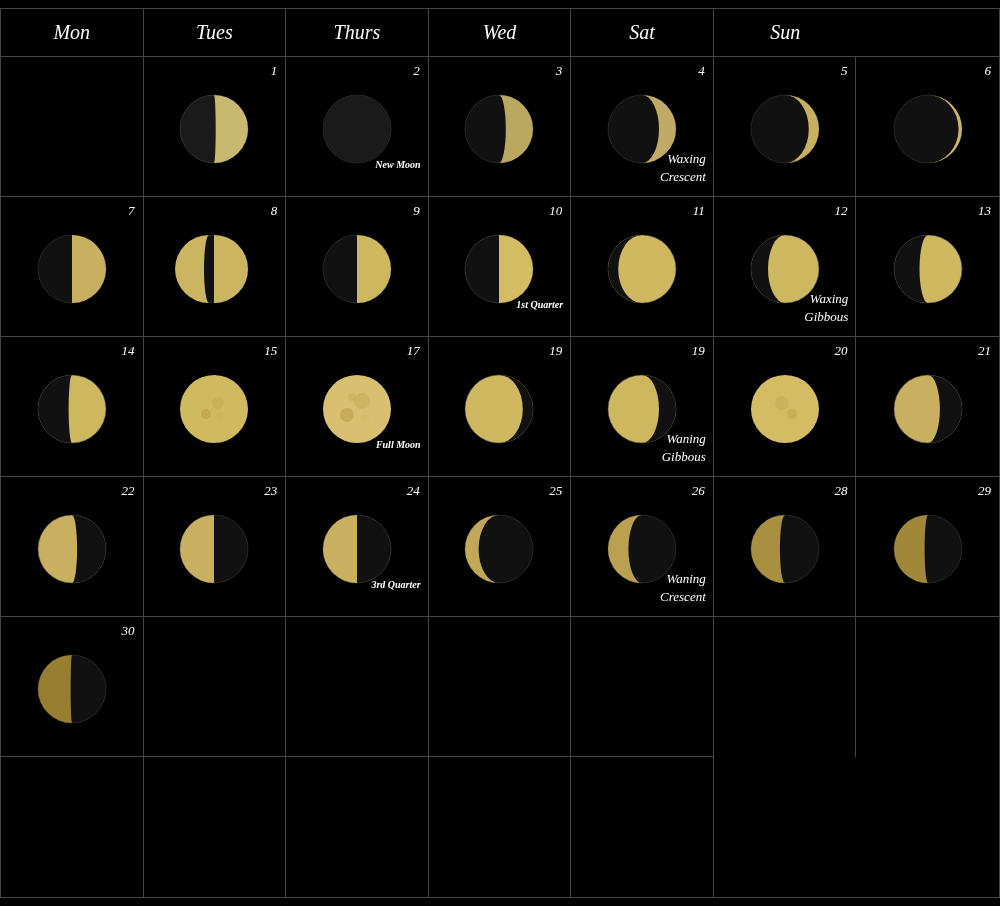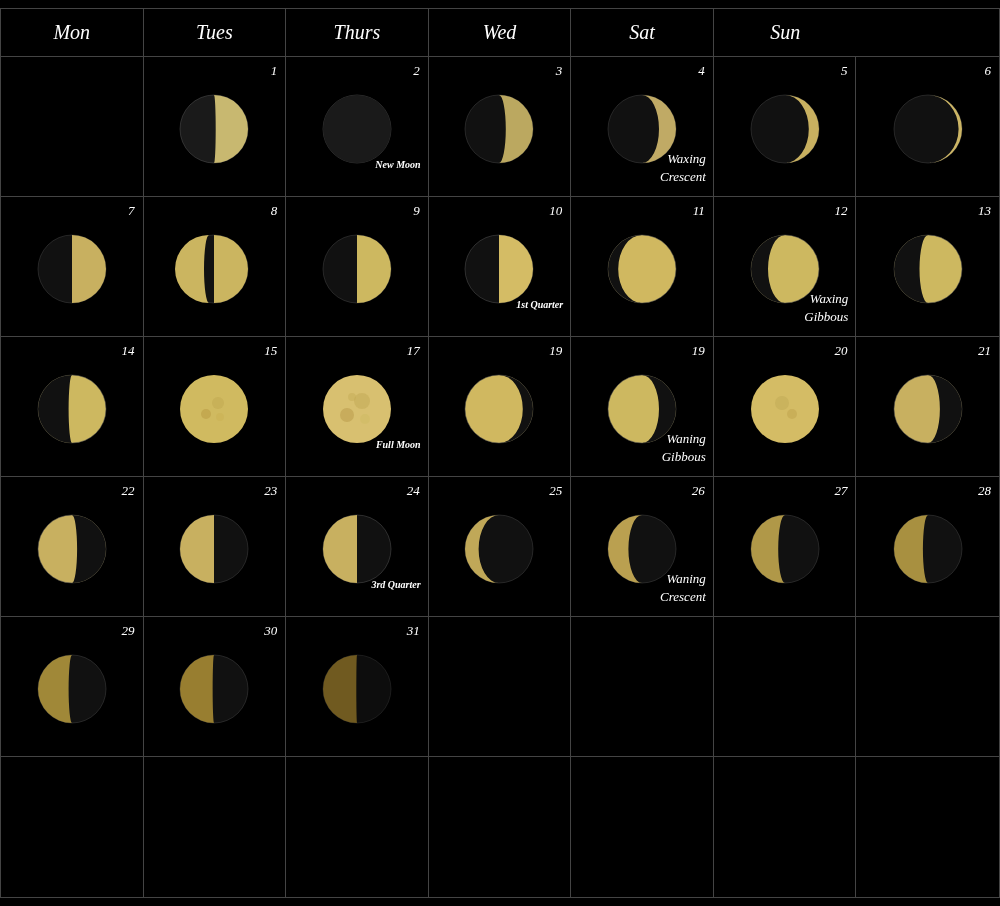--- a/index.html
+++ b/index.html
@@ -299,52 +299,38 @@
       </div>
       <div class="cell">
         <span class="cell-number">26</span>
         <div class="moon-container"><svg class="moon-svg" viewBox="0 0 80 80" xmlns="http://www.w3.org/2000/svg">
         <circle cx="40" cy="40" r="34" fill="#111" stroke="#444" stroke-width="0.5"></circle>
         <path d="M 40 6 A 34 34 0 0 0 40 74 A 13.600000000000001 34 0 0 1 40 6" fill="#baa050"></path>
       </svg></div>
         <div class="cell-label">Waning<br>Crescent</div>
       </div>
       <div class="cell">
-        <span class="cell-number">27</span>
-        <div class="moon-container"><svg class="moon-svg" viewBox="0 0 80 80" xmlns="http://www.w3.org/2000/svg">
-        <circle cx="40" cy="40" r="34" fill="#111" stroke="#444" stroke-width="0.5"></circle>
-        <path d="M 40 6 A 34 34 0 0 0 40 74 A 6.800000000000001 34 0 0 1 40 6" fill="#b09848"></path>
-      </svg></div>
-      </div>
-      <div class="cell">
         <span class="cell-number">28</span>
         <div class="moon-container"><svg class="moon-svg" viewBox="0 0 80 80" xmlns="http://www.w3.org/2000/svg">
         <circle cx="40" cy="40" r="34" fill="#111" stroke="#444" stroke-width="0.5"></circle>
         <path d="M 40 6 A 34 34 0 0 0 40 74 A 5.1 34 0 0 1 40 6" fill="#a89040"></path>
       </svg></div>
       </div>
       <div class="cell">
         <span class="cell-number">29</span>
         <div class="moon-container"><svg class="moon-svg" viewBox="0 0 80 80" xmlns="http://www.w3.org/2000/svg">
         <circle cx="40" cy="40" r="34" fill="#111" stroke="#444" stroke-width="0.5"></circle>
         <path d="M 40 6 A 34 34 0 0 0 40 74 A 3.4000000000000004 34 0 0 1 40 6" fill="#a08838"></path>
       </svg></div>
       </div>
       <div class="cell">
         <span class="cell-number">30</span>
         <div class="moon-container"><svg class="moon-svg" viewBox="0 0 80 80" xmlns="http://www.w3.org/2000/svg">
         <circle cx="40" cy="40" r="34" fill="#111" stroke="#444" stroke-width="0.5"></circle>
         <path d="M 40 6 A 34 34 0 0 0 40 74 A 1.36 34 0 0 1 40 6" fill="#987e30"></path>
-      </svg></div>
-      </div>
-      <div class="cell">
-        <span class="cell-number">31</span>
-        <div class="moon-container"><svg class="moon-svg" viewBox="0 0 80 80" xmlns="http://www.w3.org/2000/svg">
-        <circle cx="40" cy="40" r="34" fill="#0d0d0d" stroke="#333" stroke-width="0.5"></circle>
-        <path d="M 40 6 A 34 34 0 0 0 40 74 A 0.68 34 0 0 1 40 6" fill="#705a20"></path>
       </svg></div>
       </div>
       <div class="cell"></div>
       <div class="cell"></div>
       <div class="cell"></div>
       <div class="cell"></div>
       <div class="cell"></div>
       <div class="cell"></div>
       <div class="cell"></div>
       <div class="cell"></div>

